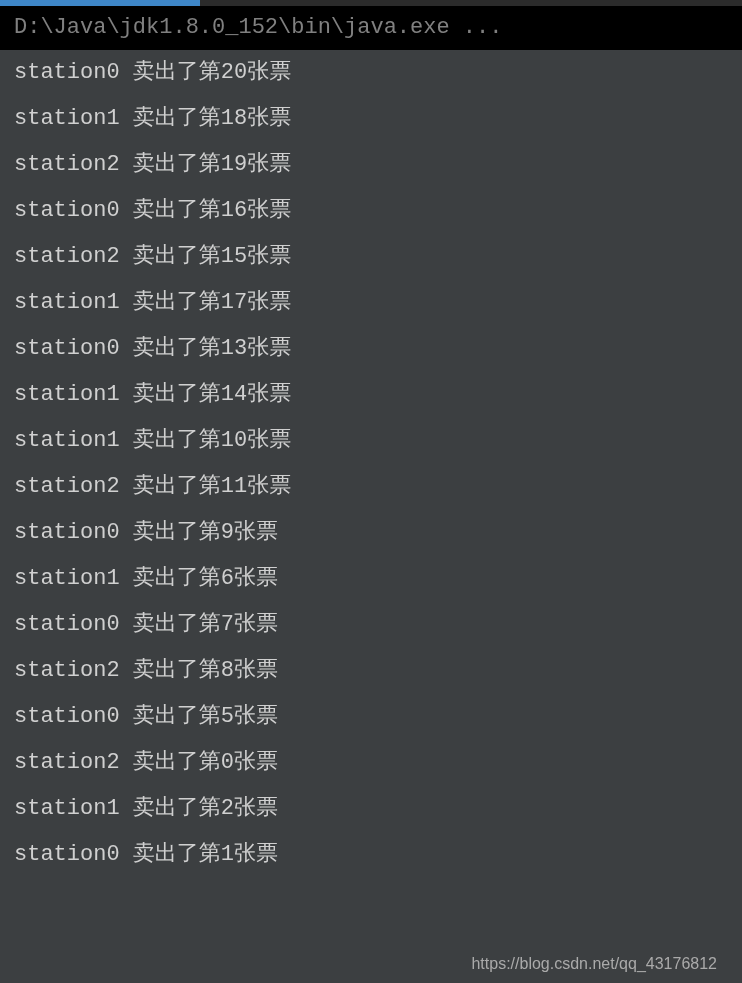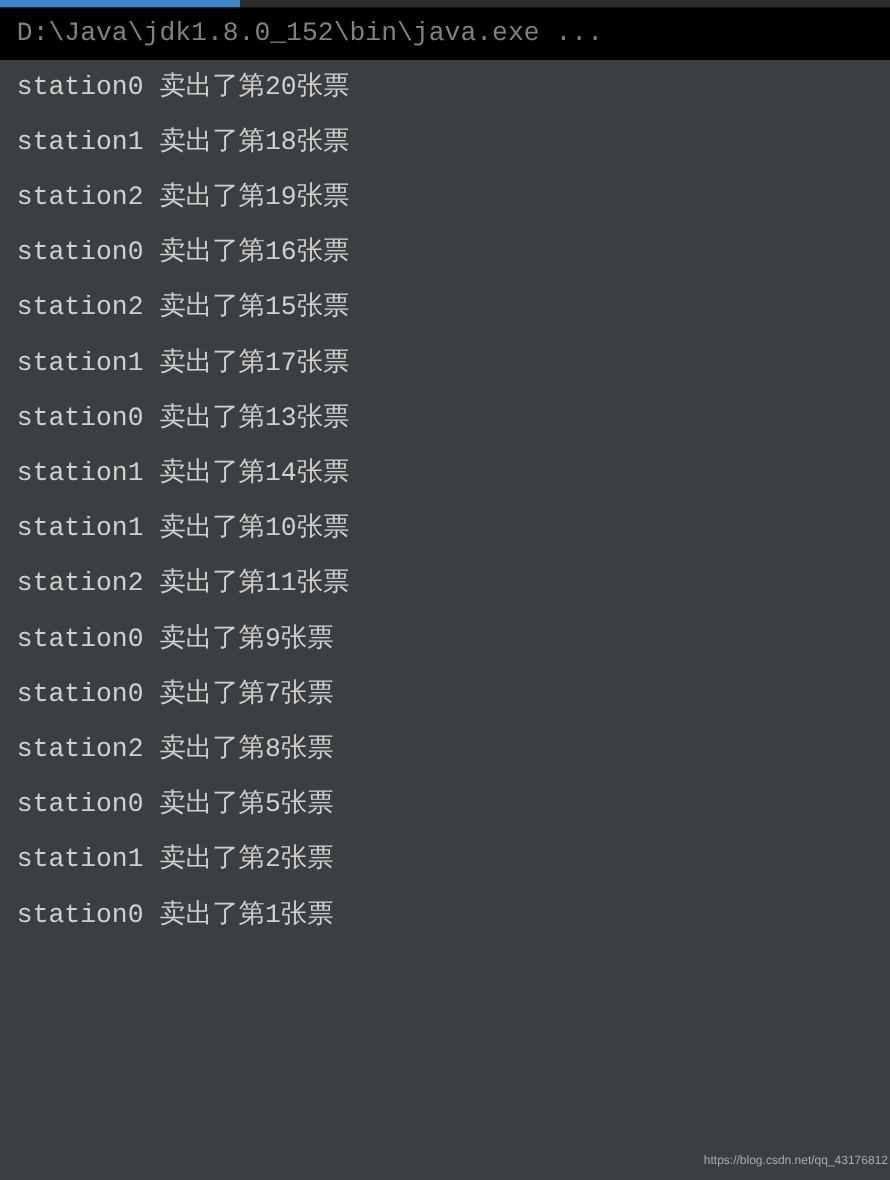--- a/index.html
+++ b/index.html
@@ -41,23 +41,23 @@
       color: #808080;
       padding: 6px 14px;
       line-height: 32px;
     }
     .output-line {
       color: #d0d0d0;
     }
     .watermark {
       position: absolute;
       bottom: 10px;
-      right: 2px;
+      right: 25px;
       color: #aaaaaa;
-      font-size: 10px;
+      font-size: 16px;
       font-family: Arial, sans-serif;
     }
   </style>
 </head>
 <body>
 
 <div class="progress-bar">
   <div class="progress-fill"></div>
 </div>
 
@@ -68,21 +68,23 @@
       <div class="console-line output-line">station1  卖出了第18张票</div>
       <div class="console-line output-line">station2  卖出了第19张票</div>
       <div class="console-line output-line">station0  卖出了第16张票</div>
       <div class="console-line output-line">station2  卖出了第15张票</div>
       <div class="console-line output-line">station1  卖出了第17张票</div>
       <div class="console-line output-line">station0  卖出了第13张票</div>
       <div class="console-line output-line">station1  卖出了第14张票</div>
       <div class="console-line output-line">station1  卖出了第10张票</div>
       <div class="console-line output-line">station2  卖出了第11张票</div>
       <div class="console-line output-line">station0  卖出了第9张票</div>
+      <div class="console-line output-line">station1  卖出了第6张票</div>
       <div class="console-line output-line">station0  卖出了第7张票</div>
       <div class="console-line output-line">station2  卖出了第8张票</div>
       <div class="console-line output-line">station0  卖出了第5张票</div>
+      <div class="console-line output-line">station2  卖出了第0张票</div>
       <div class="console-line output-line">station1  卖出了第2张票</div>
       <div class="console-line output-line">station0  卖出了第1张票</div>
     </div>
 </div>
 
 <div class="watermark">https://blog.csdn.net/qq_43176812</div>
 
 </body></html>

